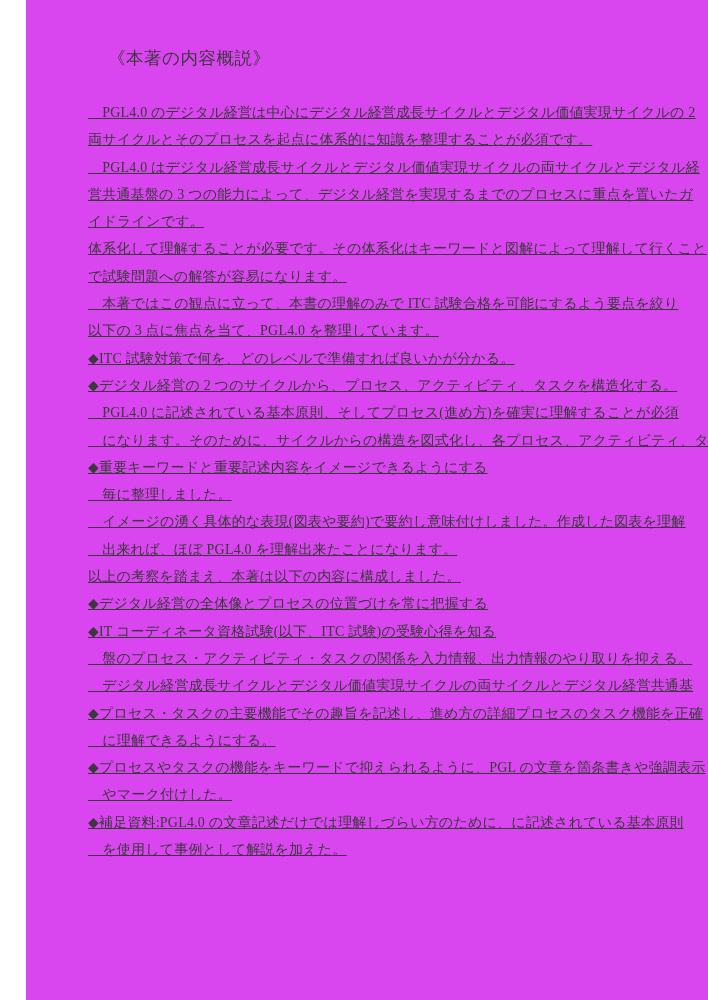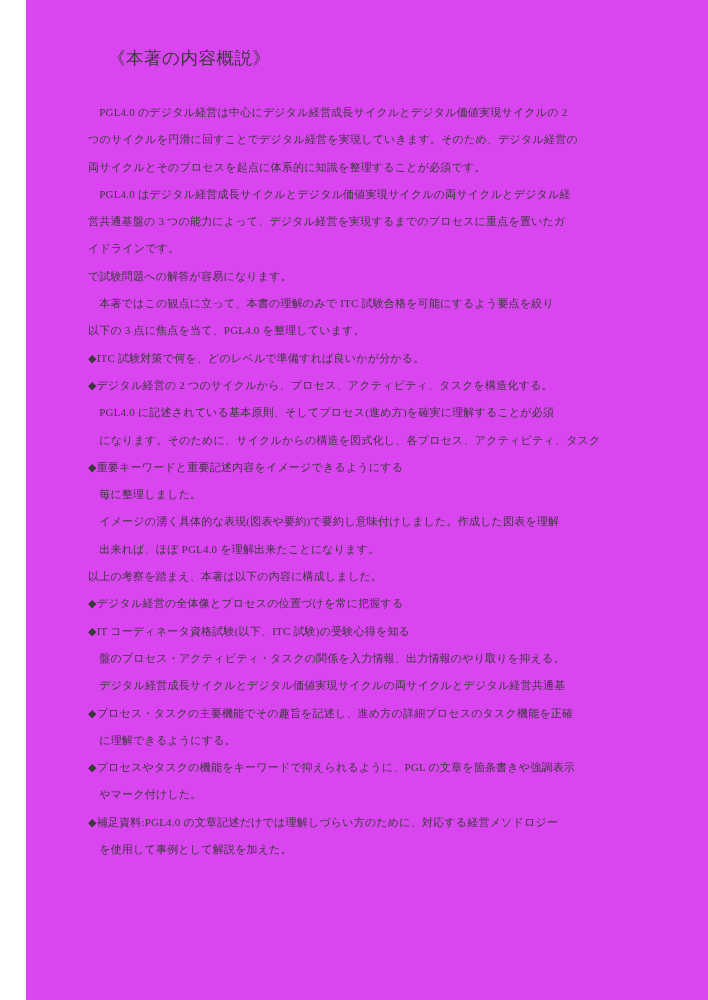--- a/index.html
+++ b/index.html
@@ -31,53 +31,54 @@
   }
   .doc-body {
     position: absolute;
     left: 62px;
     top: 99px;
     width: 600px;
   }
   .line {
     height: 27.3px;
     line-height: 27.3px;
-    font-size: 11px;
+    font-size: 14px;
     letter-spacing: 0.2px;
     white-space: pre;
+    text-decoration: underline;
   }
 </style>
 </head>
 <body style="color: rgb(58, 58, 58);">
 
 <div class="page" style="background: #d946ef; margin-left: 26px;">
   <h1 class="doc-title">《本著の内容概説》</h1>
   <div class="doc-body" id="doc-body">
       <div class="line">　PGL4.0 のデジタル経営は中心にデジタル経営成長サイクルとデジタル価値実現サイクルの 2</div>
-      <div class="line">つのサイクルを円滑に回すことでデジタル経営を実現していきます。そのため、デジタル経営の</div>
       <div class="line">両サイクルとそのプロセスを起点に体系的に知識を整理することが必須です。</div>
       <div class="line">　PGL4.0 はデジタル経営成長サイクルとデジタル価値実現サイクルの両サイクルとデジタル経</div>
       <div class="line">営共通基盤の 3 つの能力によって、デジタル経営を実現するまでのプロセスに重点を置いたガ</div>
       <div class="line">イドラインです。</div>
+      <div class="line">体系化して理解することが必要です。その体系化はキーワードと図解によって理解して行くこと</div>
       <div class="line">で試験問題への解答が容易になります。</div>
       <div class="line">　本著ではこの観点に立って、本書の理解のみで ITC 試験合格を可能にするよう要点を絞り</div>
       <div class="line">以下の 3 点に焦点を当て、PGL4.0 を整理しています。</div>
       <div class="line">◆ITC 試験対策で何を、どのレベルで準備すれば良いかが分かる。</div>
       <div class="line">◆デジタル経営の 2 つのサイクルから、プロセス、アクティビティ、タスクを構造化する。</div>
       <div class="line">　PGL4.0 に記述されている基本原則、そしてプロセス(進め方)を確実に理解することが必須</div>
       <div class="line">　になります。そのために、サイクルからの構造を図式化し、各プロセス、アクティビティ、タスク</div>
       <div class="line">◆重要キーワードと重要記述内容をイメージできるようにする</div>
       <div class="line">　毎に整理しました。</div>
       <div class="line">　イメージの湧く具体的な表現(図表や要約)で要約し意味付けしました。作成した図表を理解</div>
       <div class="line">　出来れば、ほぼ PGL4.0 を理解出来たことになります。</div>
       <div class="line">以上の考察を踏まえ、本著は以下の内容に構成しました。</div>
       <div class="line">◆デジタル経営の全体像とプロセスの位置づけを常に把握する</div>
       <div class="line">◆IT コーディネータ資格試験(以下、ITC 試験)の受験心得を知る</div>
       <div class="line">　盤のプロセス・アクティビティ・タスクの関係を入力情報、出力情報のやり取りを抑える。</div>
       <div class="line">　デジタル経営成長サイクルとデジタル価値実現サイクルの両サイクルとデジタル経営共通基</div>
       <div class="line">◆プロセス・タスクの主要機能でその趣旨を記述し、進め方の詳細プロセスのタスク機能を正確</div>
       <div class="line">　に理解できるようにする。</div>
       <div class="line">◆プロセスやタスクの機能をキーワードで抑えられるように、PGL の文章を箇条書きや強調表示</div>
       <div class="line">　やマーク付けした。</div>
-      <div class="line">◆補足資料:PGL4.0 の文章記述だけでは理解しづらい方のために、対応する経営メソドロジー</div>
+      <div class="line">◆補足資料:PGL4.0 の文章記述だけでは理解しづらい方のために、に記述されている基本原則</div>
       <div class="line">　を使用して事例として解説を加えた。</div>
     </div>
 </div>
 
 </body></html>

